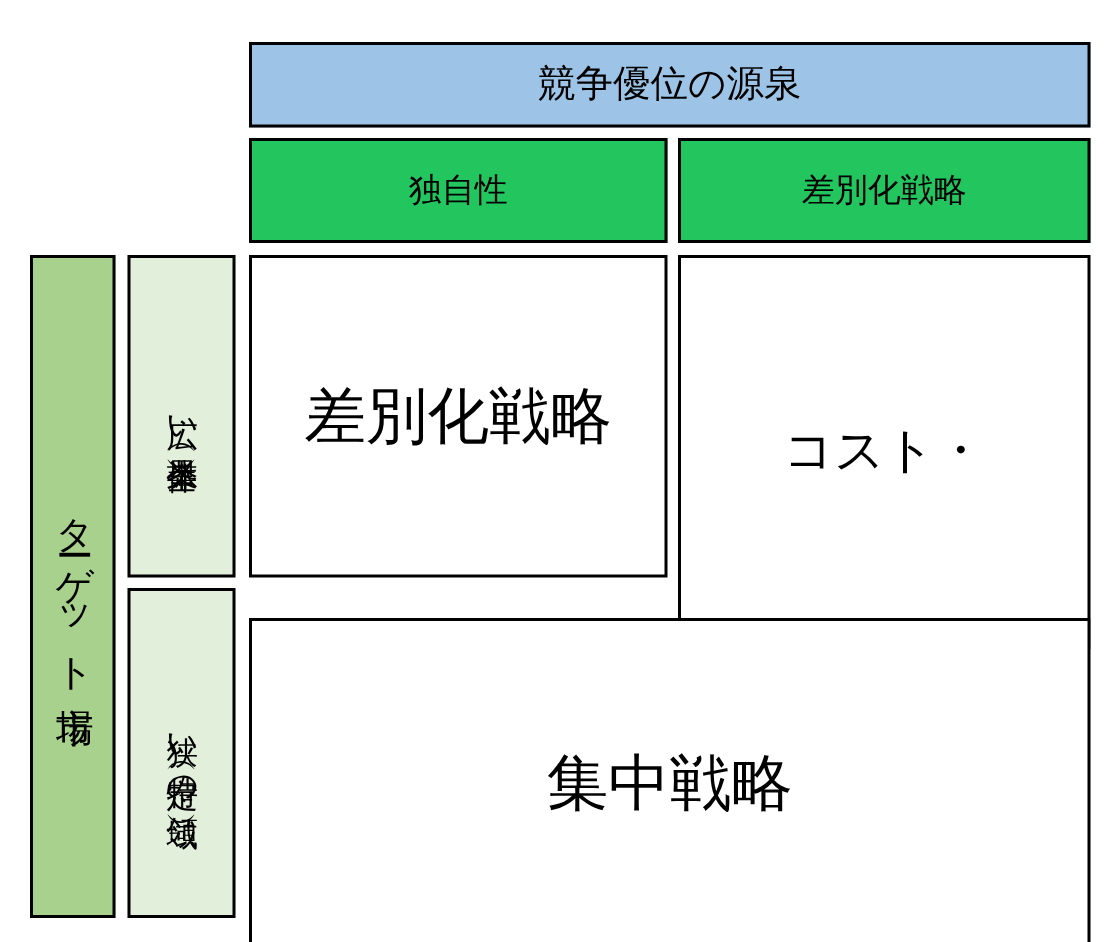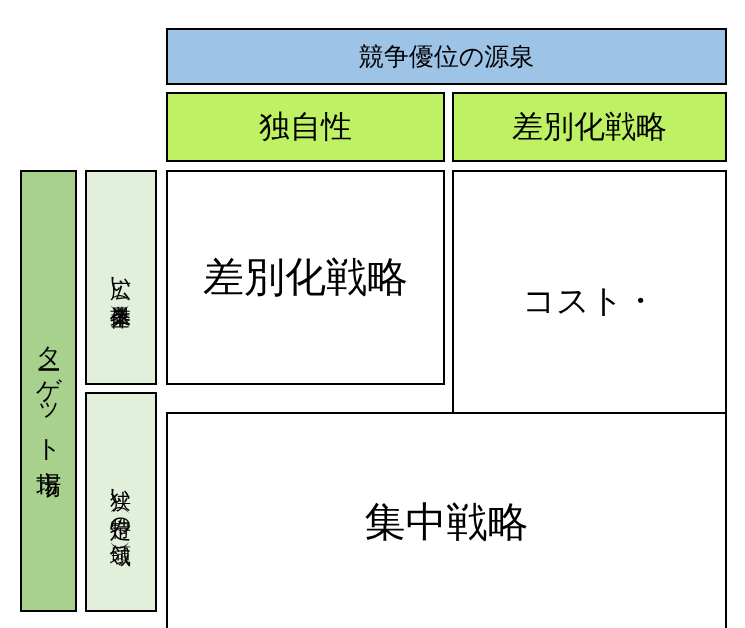--- a/index.html
+++ b/index.html
@@ -15,20 +15,21 @@
     color: #000000;
     overflow: hidden;
   }
 
   #matrix {
     position: absolute;
     left: 0;
     top: 0;
     width: 745px;
     height: 628px;
+    font-family: Liberation Serif, serif;
   }
 
   .box {
     position: absolute;
     box-sizing: border-box;
     border: 2px solid #000000;
     display: flex;
     align-items: center;
     justify-content: center;
     text-align: center;
@@ -42,22 +43,22 @@
     width: 561px;
     height: 57px;
     background: #9DC3E6;
     font-size: 25px;
   }
 
   
   .hdr-col {
     top: 92px;
     height: 70px;
-    background: #bef264;
-    font-size: 31px;
+    background: #22c55e;
+    font-size: 22px;
   }
   .hdr-col-0 { left: 166px; width: 279px; }
   .hdr-col-1 { left: 452px; width: 275px; }
 
   
   .axis-outer {
     left: 20px;
     top: 170px;
     width: 57px;
     height: 442px;

